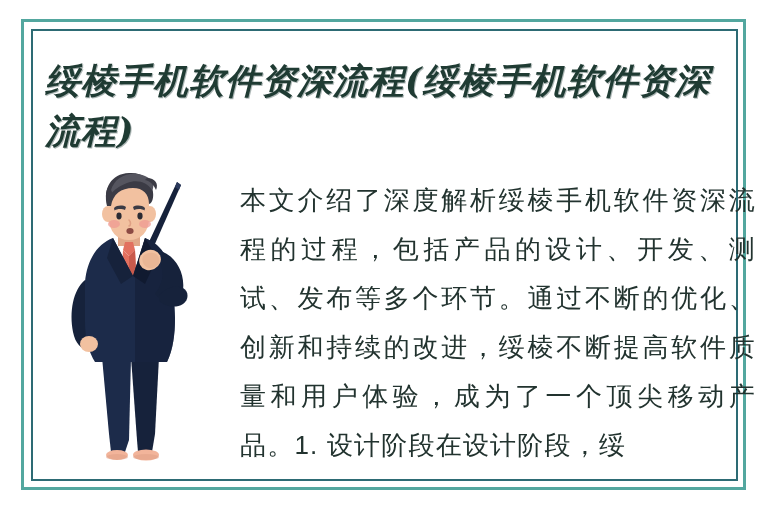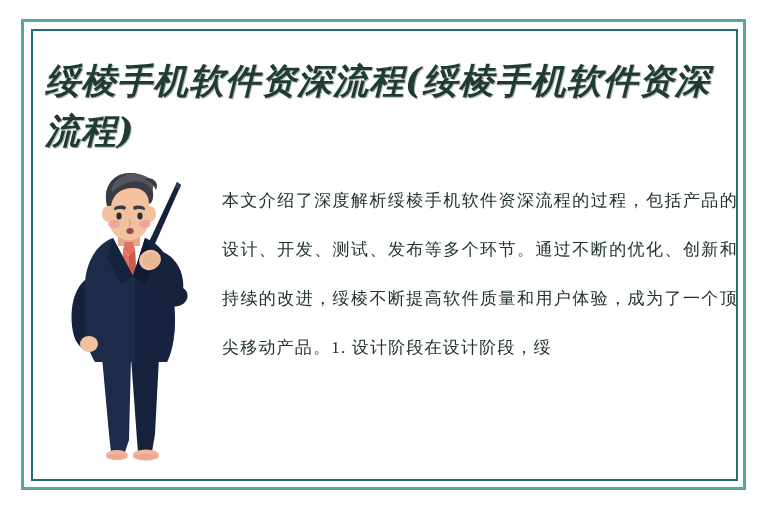--- a/index.html
+++ b/index.html
@@ -51,25 +51,25 @@
     line-height: 50px;
     letter-spacing: 1px;
     color: #1f3b33;
     text-shadow: 1px 1px 0 rgba(20,50,45,0.35);
     white-space: normal;
   }
 
   
   .body-text {
     position: absolute;
-    left: 222px;
+    left: 240px;
     top: 176px;
     width: 516px;
-    font-family: Liberation Serif, serif;
-    font-size: 17px;
+    font-family: Liberation Sans, sans-serif;
+    font-size: 26px;
     line-height: 49px;
     letter-spacing: 1.2px;
     color: #22332f;
     text-align: justify;
     text-justify: inter-character;
   }
 
   
   .illustration {
     position: absolute;

